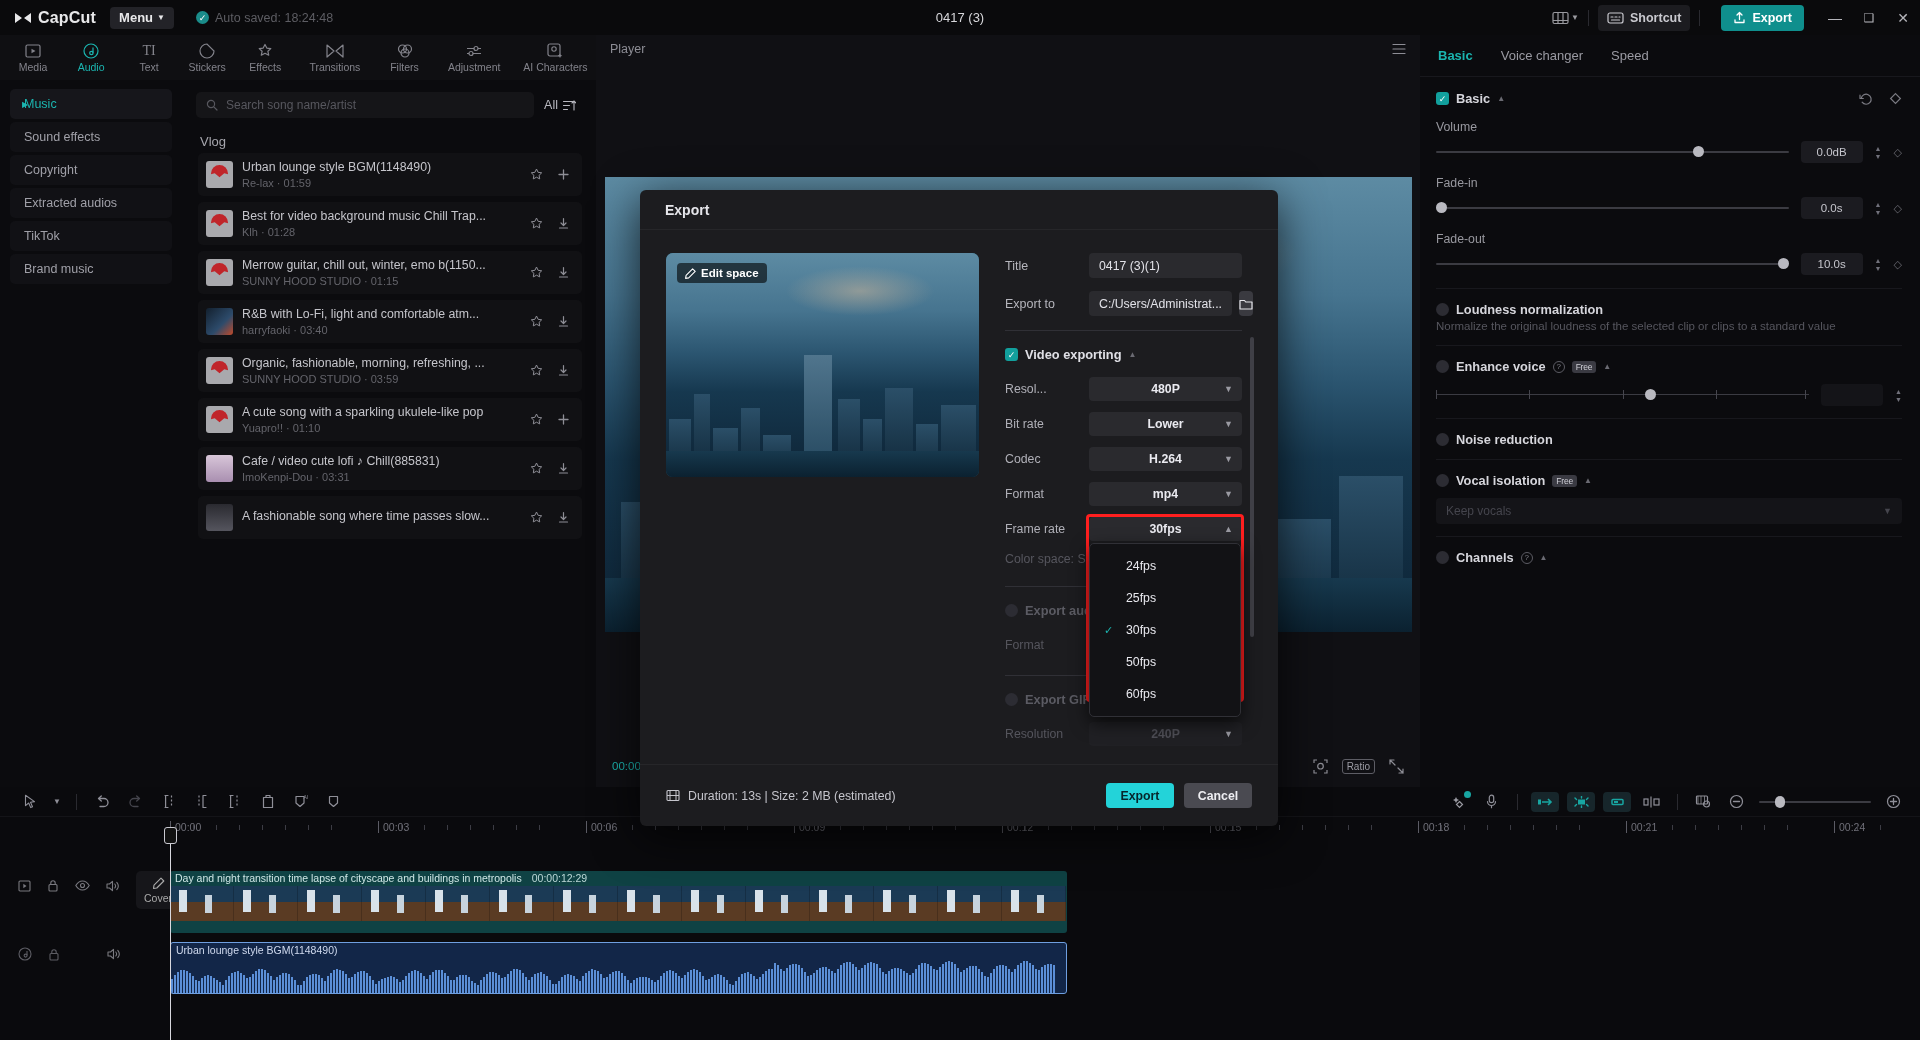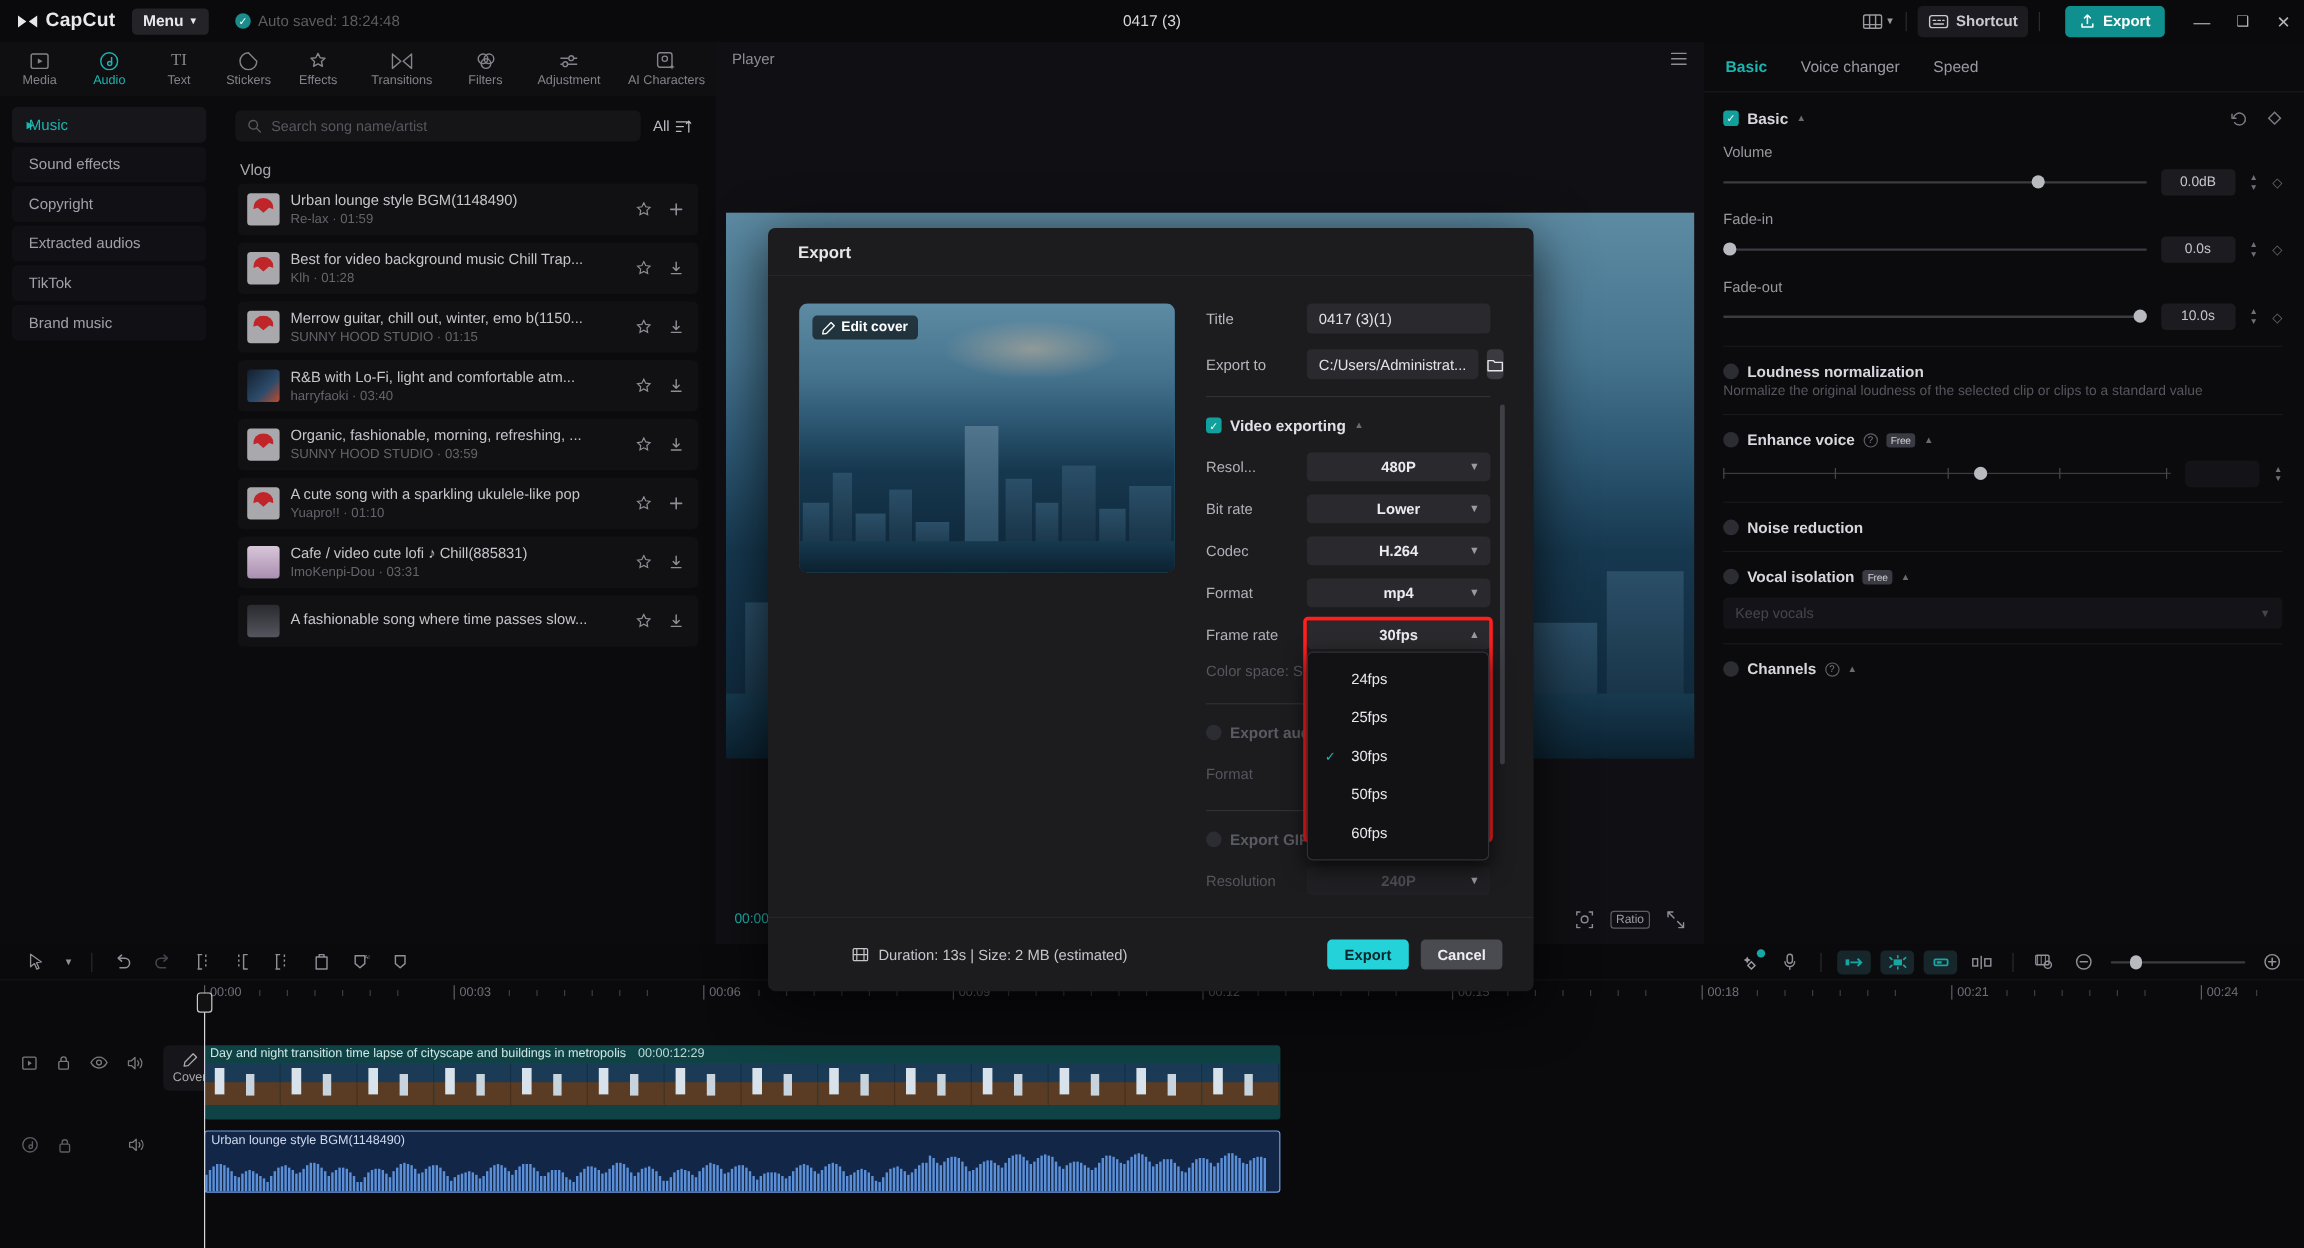--- a/index.html
+++ b/index.html
@@ -201,21 +201,21 @@
   .dlbl.dim{ color:#55555d;}
   .dsel{
     flex:1;height:24px;border-radius:4px;background:#2a2a2e;display:flex;align-items:center;justify-content:center;
     position:relative;font-size:12.3px;font-weight:bold;color:#eaeaf0;cursor:pointer;
   }
   .dsel.dim{ color:#4e4e56;background:#202024;}
   .dsel .cv{ position:absolute;right:9px;font-size:9px;color:#9a9aa2;font-weight:normal;}
   .cspace{ font-size:12.3px;color:#56565e;margin:2px 0 0 0;}
   .mscroll{ position:absolute;right:-2px;top:84px;width:4px;height:300px;background:#3f3f46;border-radius:2px;}
   .mfoot{ position:absolute;left:0;right:0;bottom:0;height:62px;border-top:1px solid #262629;display:flex;align-items:center;justify-content:space-between;padding:0 26px;}
-  .dur{ display:flex;align-items:center;gap:8px;font-size:12.3px;color:#c5c5cc;margin-left:44px;}
+  .dur{ display:flex;align-items:center;gap:8px;font-size:12.3px;color:#c5c5cc;}
   .fbtns{ display:flex;gap:10px;}
   .bexp{ width:68px;height:25px;border-radius:4px;background:#23d3d9;display:flex;align-items:center;justify-content:center;font-size:12.3px;font-weight:bold;color:#06262b;cursor:pointer;}
   .bcan{ width:68px;height:25px;border-radius:4px;background:#4a4a51;display:flex;align-items:center;justify-content:center;font-size:12.3px;font-weight:bold;color:#eeeef2;cursor:pointer;}
 
   
   .fr-high{ position:absolute;left:-3px;top:-3px;width:158px;height:188px;border:3px solid #ff1f1f;border-radius:4px;pointer-events:none;z-index:60;}
   .dropdown{
     position:absolute;left:0;top:26px;width:152px;background:#121215;border:1px solid #303036;border-radius:5px;
     padding:6px 0;z-index:61;box-shadow:0 6px 18px #000a;
   }
@@ -1339,21 +1339,21 @@
             <div class="bld" style="left:80%;width:7%;height:38%"></div>
             <div class="bld" style="left:88%;width:11%;height:52%"></div>
             <div class="river"></div>
           </div>
           <div class="edit-cover">
             <span>
                 <svg width="11" height="11" viewBox="0 0 11 11">
                   <path d="M7.6 .8l2.6 2.6-6.5 6.5-3.1.5.5-3.1z" fill="none" stroke="#fff" stroke-width="1.1" stroke-linejoin="round"></path>
                 </svg>
               </span>
-            <span>Edit cover</span>
+            <span>Edit space</span>
           </div>
         </div>
       </div>
 
       <div class="mform">
         <div class="frow">
           <div class="flbl">Title</div>
           <div class="ftxt">0417 (3)(1)</div>
         </div>
         <div class="frow">

